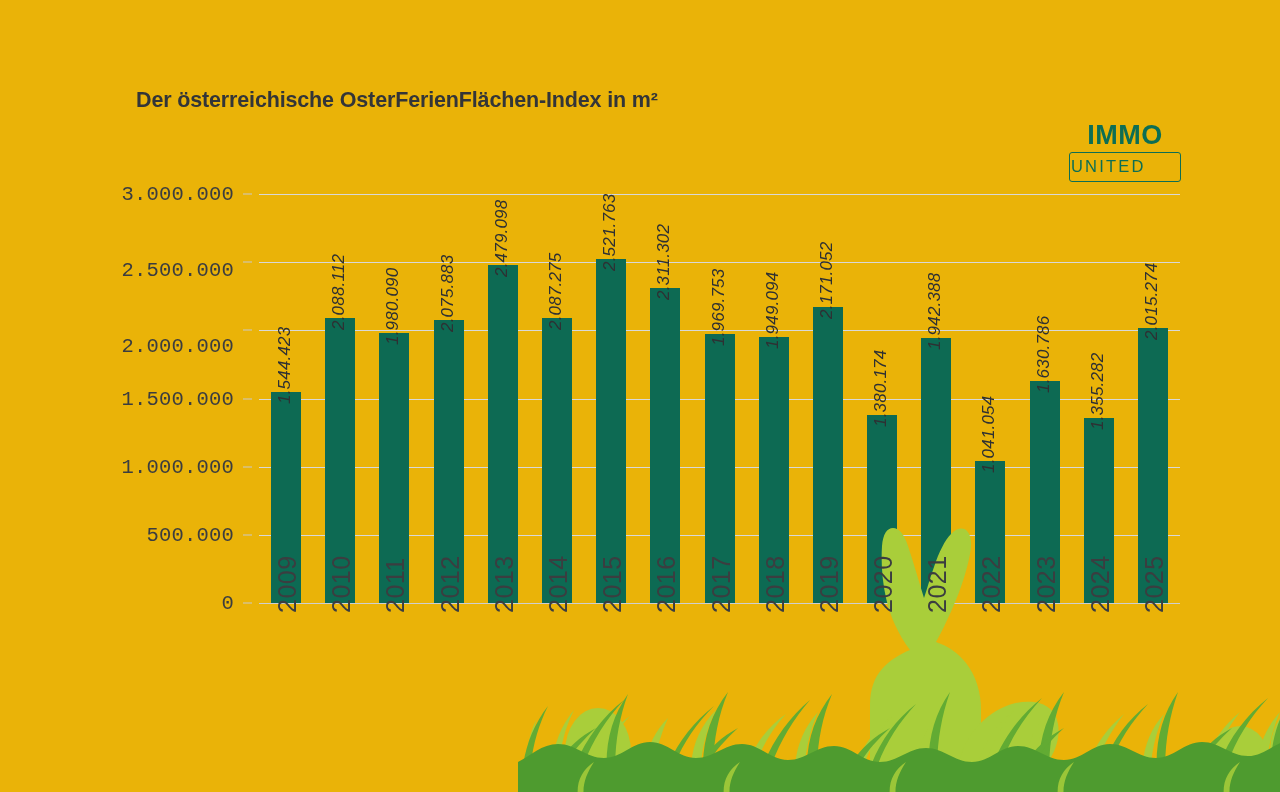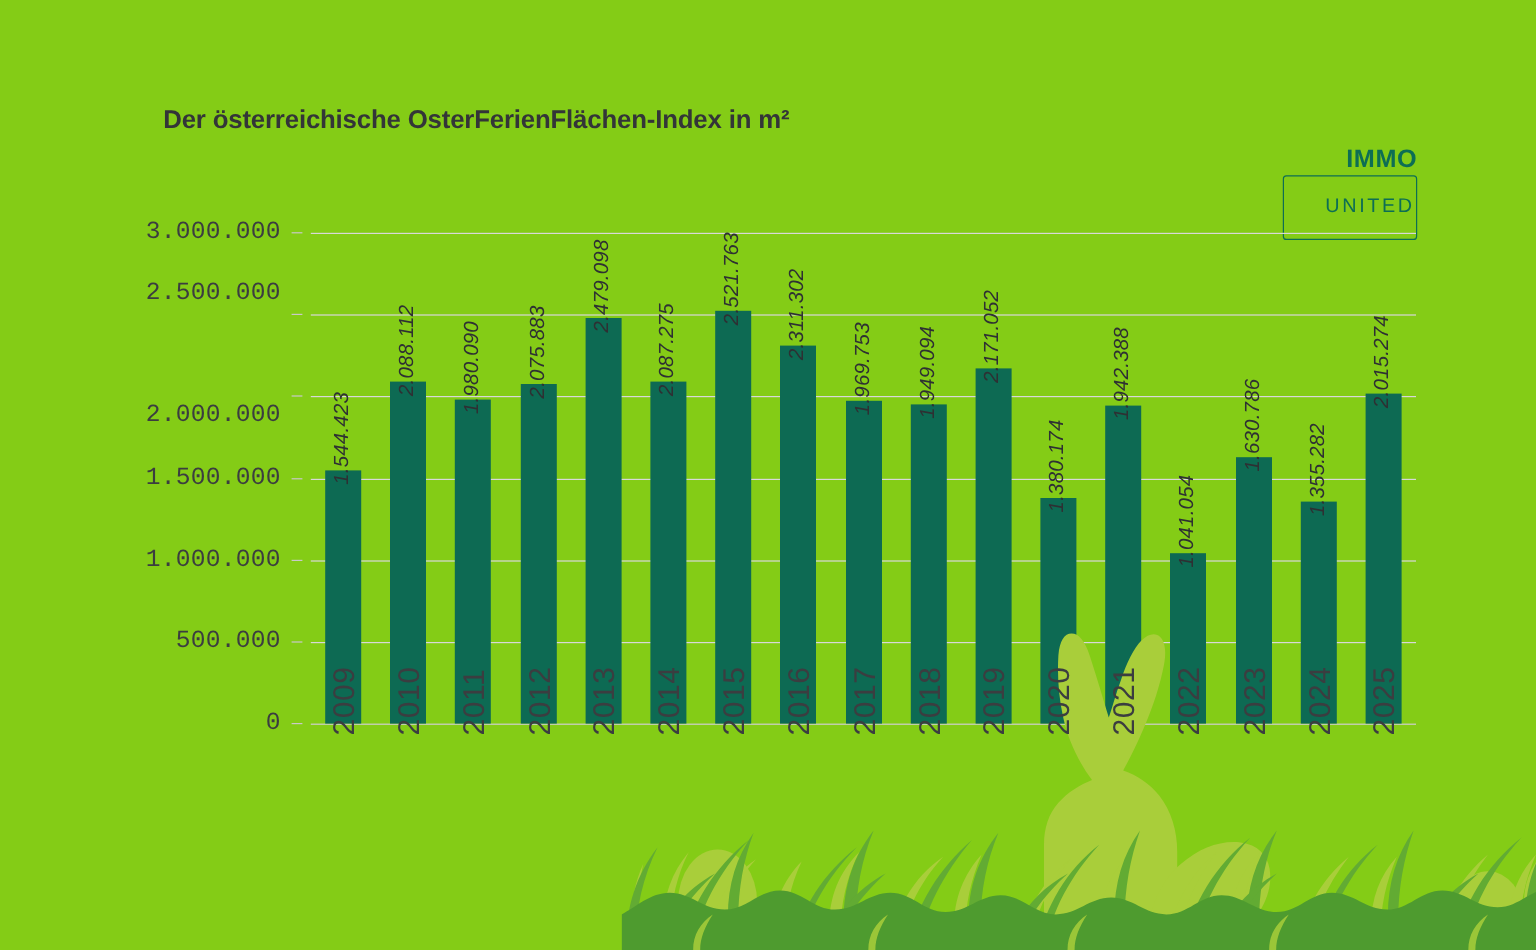--- a/index.html
+++ b/index.html
@@ -14,21 +14,21 @@
     font-family: "Liberation Sans", sans-serif;
     overflow: hidden;
     position: relative;
   }
 
   #stage {
     position: absolute;
     left: 0; top: 0;
     width: 1280px;
     height: 792px;
-    background: #84cc16;
+    background: #eab308;
   }
 
   
   #chart-title {
     position: absolute;
     left: 136px;
     top: 88px;
     font-size: 21.5px;
     font-weight: bold;
     color: #333538;
@@ -37,38 +37,38 @@
   }
 
   
   #logo {
     position: absolute;
     left: 1069px;
     top: 122px;
     width: 112px;
   }
   #logo-immo {
-    font-size: 21px;
+    font-size: 27px;
     font-weight: bold;
     color: #0d6e54;
     letter-spacing: 0.5px;
     line-height: 1;
-    text-align: right;
+    text-align: center;
   }
   #logo-united {
     margin-top: 3px;
     border: 1.6px solid #0d6e54;
     border-radius: 3px;
     color: #0d6e54;
     font-size: 16.5px;
     font-weight: normal;
     letter-spacing: 2.2px;
-    text-align: right;
+    text-align: left;
     line-height: 1.2;
-    padding: 16px 1px;
+    padding: 4px 1px;
   }
 
   
   #plot {
     position: absolute;
     left: 259px;
     top: 194px;
     width: 921px;
     height: 409px;
   }
@@ -163,21 +163,21 @@
       <div class="ylabel" style="top: 409px;">0</div>
       <div class="ytickmark" style="top: 409px;"></div>
       <div class="ylabel" style="top: 340.833px; text-align: center;">500.000</div>
       <div class="ytickmark" style="top: 340.833px;"></div>
       <div class="ylabel" style="top: 272.667px;">1.000.000</div>
       <div class="ytickmark" style="top: 272.667px;"></div>
       <div class="ylabel" style="top: 204.5px; margin-left: 38px;">1.500.000</div>
       <div class="ytickmark" style="top: 204.5px;"></div>
       <div class="ylabel" style="top: 152px;">2.000.000</div>
       <div class="ytickmark" style="top: 136.333px;"></div>
-      <div class="ylabel" style="top: 51px;">2.500.000</div>
+      <div class="ylabel" style="top: 76px;">2.500.000</div>
       <div class="ytickmark" style="top: 68.1667px;"></div>
       <div class="ylabel" style="top: 0px;">3.000.000</div>
       <div class="ytickmark" style="top: 0px;"></div>
     </div>
 
   <div id="plot">
     <div id="gridlines">
         <div class="gridline zero" style="top: 409px;"></div>
         <div class="gridline" style="top: 340.833px;"></div>
         <div class="gridline" style="top: 272.667px;"></div>

